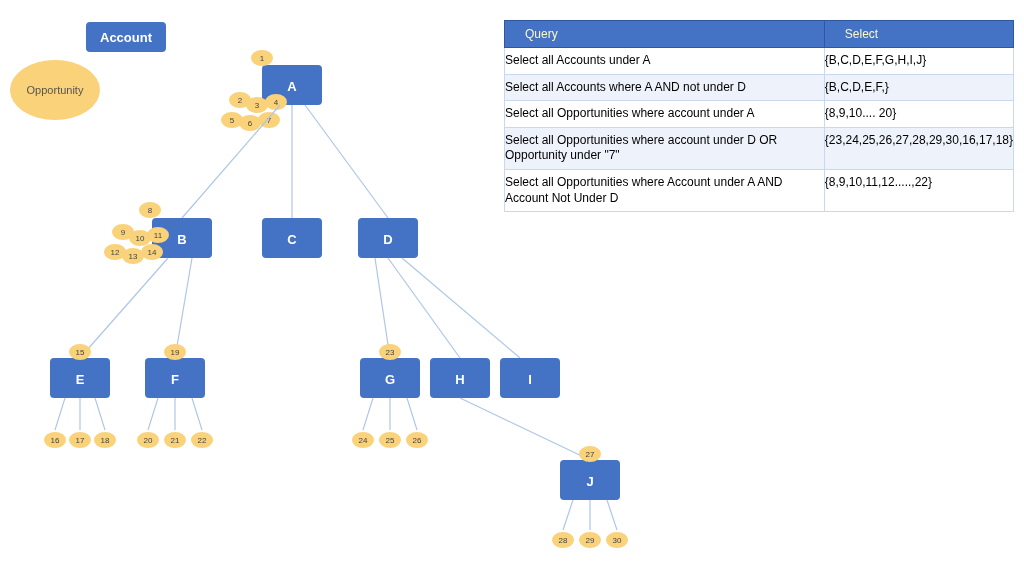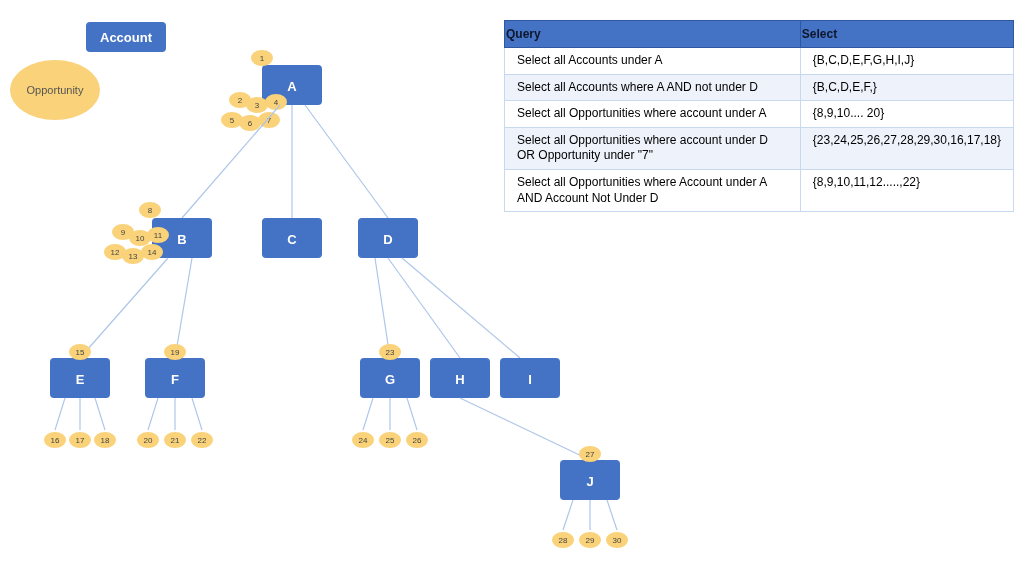--- a/index.html
+++ b/index.html
@@ -40,28 +40,28 @@
       top: 20px;
       width: 510px;
     }
     table {
       border-collapse: collapse;
       width: 100%;
       font-size: 12px;
     }
     th {
       background: #4472C4;
-      color: #0f172a;
-      padding: 6px 1px;
+      color: #fef9c3;
+      padding: 6px 20px;
       text-align: left;
       border: 1px solid #2e57a0;
-      font-weight: 700;
+      font-weight: 400;
     }
     td {
-      padding: 5px 12px;
+      padding: 5px 0;
       border: 1px solid #c8d8ee;
       vertical-align: top;
       background: #fff;
       line-height: 1.3;
     }
     tr:nth-child(even) td { background: #eef3fb; }
   </style>
 </head>
 <body>
 

